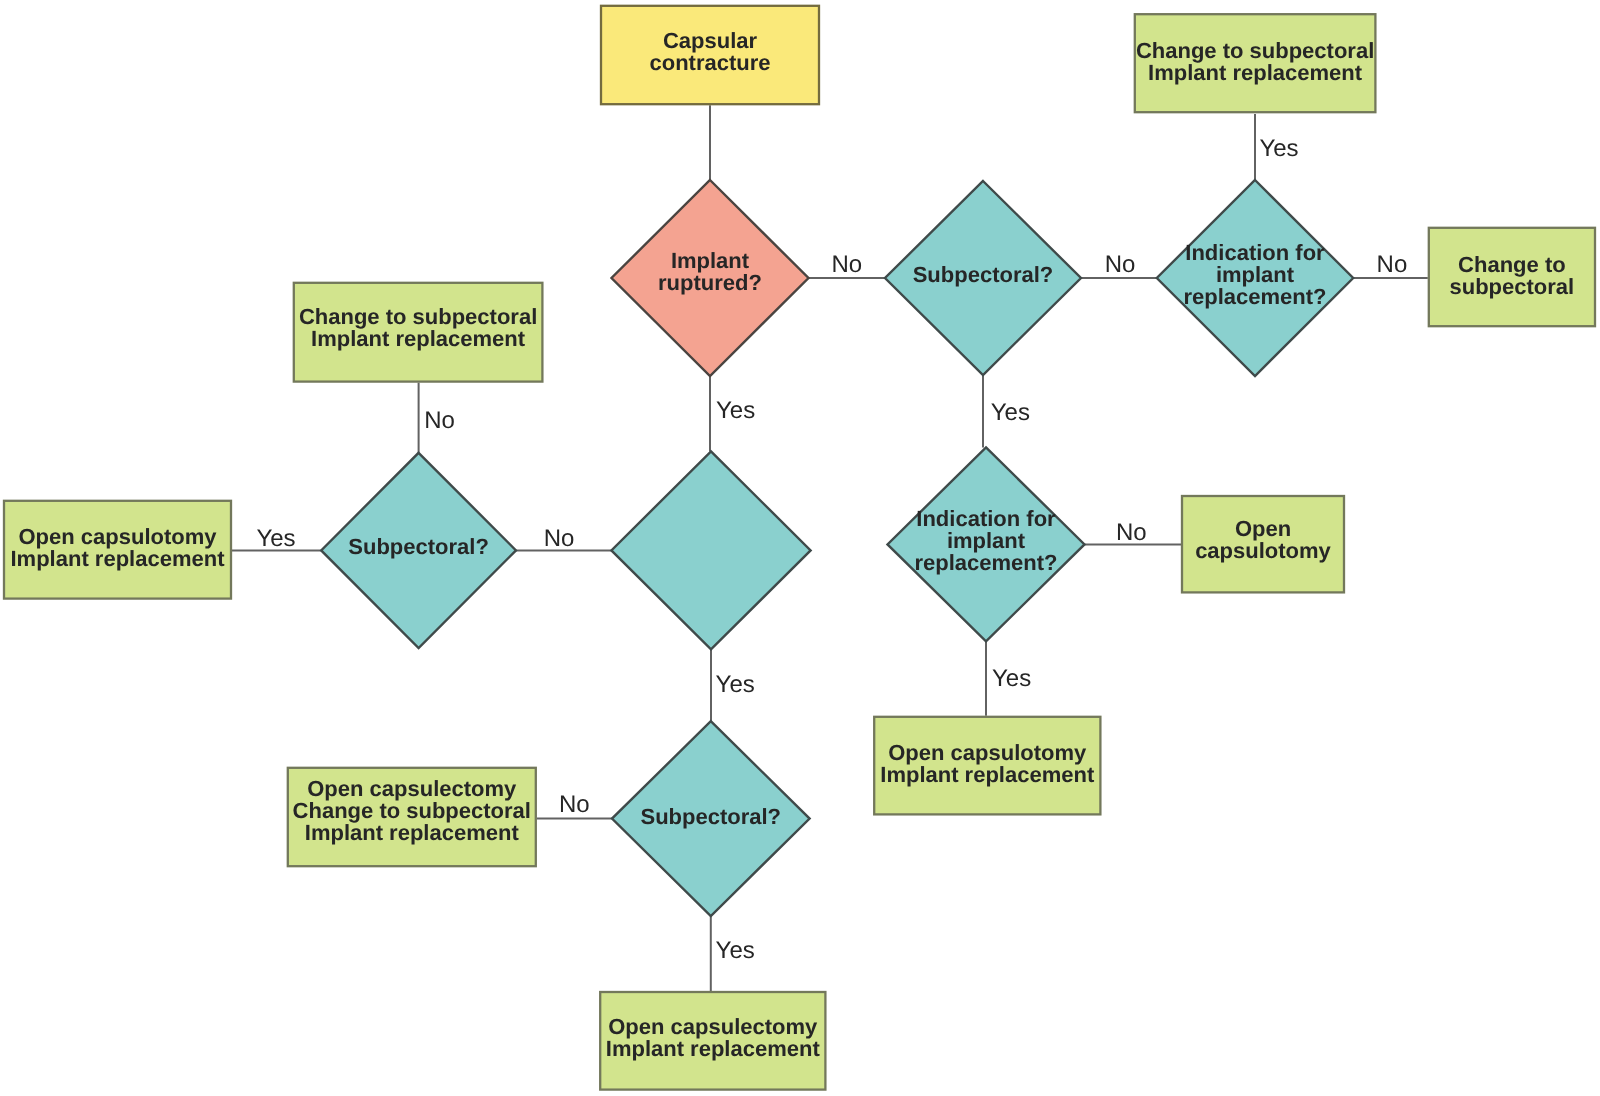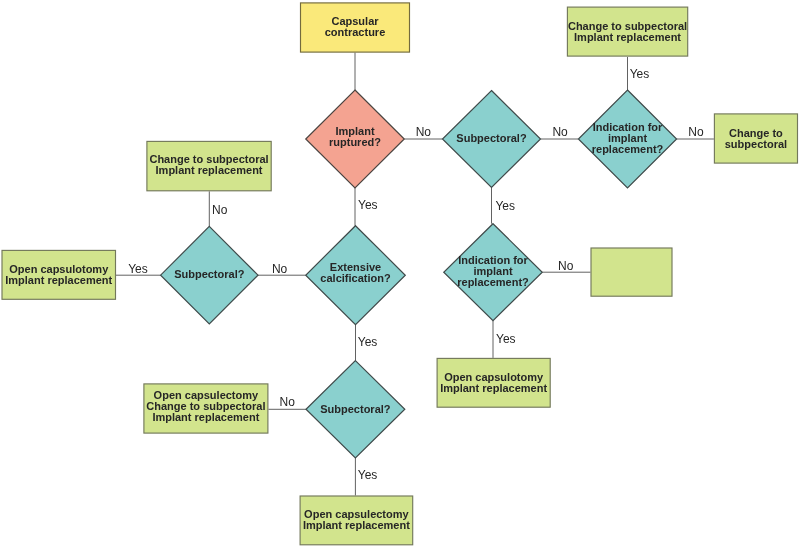--- a/index.html
+++ b/index.html
@@ -61,25 +61,25 @@
       <div class="nodelabel" style="color: rgb(38, 38, 38); left: 477.5px; width: 300px; top: 122px;">Indication for
 implant
 replacement?</div>
       <div class="nodelabel" style="color: rgb(38, 38, 38); left: 605.95px; width: 300px; top: 128px;">Change to
 subpectoral</div>
       <div class="nodelabel" style="color: rgb(38, 38, 38); left: 59.05px; width: 300px; top: 153.8px;">Change to subpectoral
 Implant replacement</div>
       <div class="nodelabel" style="color: rgb(38, 38, 38); left: -91.25px; width: 300px; top: 264.15px;">Open capsulotomy
 Implant replacement</div>
       <div class="nodelabel" style="color: rgb(38, 38, 38); left: 59.3px; width: 300px; top: 269.2px;">Subpectoral?</div>
-      <div class="nodelabel" style="color: rgb(38, 38, 38); left: 205.5px; width: 300px; top: 262.4px;">Extensive
-calcification?</div>
       <div class="nodelabel" style="color: rgb(38, 38, 38); left: 343px; width: 300px; top: 255.2px;">Indication for
 implant
 replacement?</div>
+      <div class="nodelabel" style="color: rgb(38, 38, 38); left: 481.5px; width: 300px; top: 259.8px;">Open
+capsulotomy</div>
       <div class="nodelabel" style="color: rgb(38, 38, 38); left: 343.65px; width: 300px; top: 372.2px;">Open capsulotomy
 Implant replacement</div>
       <div class="nodelabel" style="color: rgb(38, 38, 38); left: 55.9px; width: 300px; top: 390.2px;">Open capsulectomy
 Change to subpectoral
 Implant replacement</div>
       <div class="nodelabel" style="color: rgb(38, 38, 38); left: 205.4px; width: 300px; top: 404.3px;">Subpectoral?</div>
       <div class="nodelabel" style="color: rgb(38, 38, 38); left: 206.4px; width: 300px; top: 509px;">Open capsulectomy
 Implant replacement</div>
       <div class="edgelabel" style="color: rgb(38, 38, 38); left: 415.7px; top: 126.242px;">No</div>
       <div class="edgelabel" style="color: rgb(38, 38, 38); left: 552.4px; top: 126.242px;">No</div>

